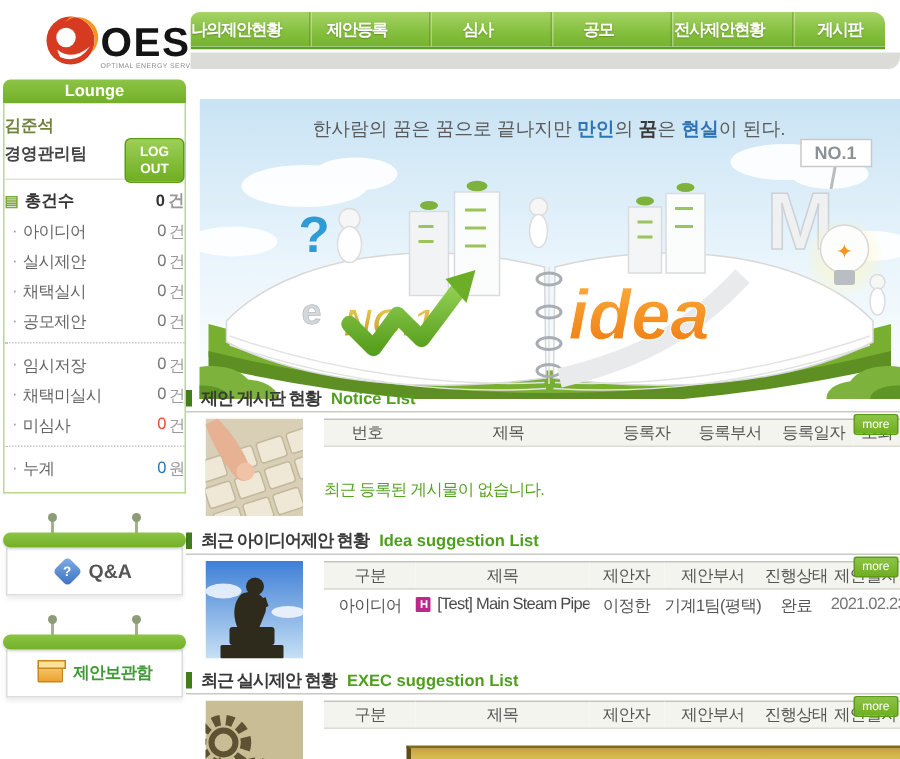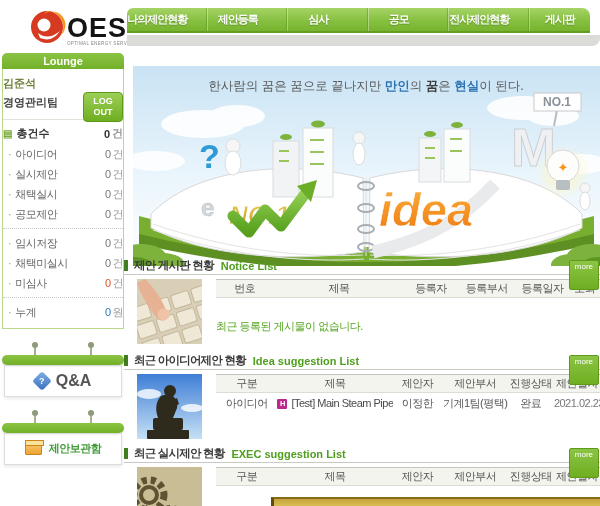--- a/index.html
+++ b/index.html
@@ -54,38 +54,38 @@
   .pin.l { left:26%; } .pin.r { right:26%; }
   .hang-bar { height:10px; border-radius:5px; background:linear-gradient(#8cc445,#72b028);
               box-shadow:0 1px 2px rgba(0,0,0,.2); position:relative; z-index:2; }
   .hang-body { background:#fff; border:1px solid #ddd; border-top:none; height:32px;
                margin:0 2px; display:flex; align-items:center; justify-content:center;
                gap:7px; box-shadow:0 2px 3px rgba(0,0,0,.08); cursor:pointer; }
   .qna-icon { width:14px; height:14px; transform:rotate(45deg); border-radius:3px;
               background:linear-gradient(135deg,#7fb0e4,#3a6fc0); display:flex;
               align-items:center; justify-content:center; }
   .qna-icon span { transform:rotate(-45deg); color:#fff; font-size:9px; font-weight:bold; }
-  .qna-label { font-size:16px; font-weight:bold; color:#555; }
+  .qna-label { font-size:13px; font-weight:bold; color:#555; }
   .box-icon { width:17px; height:12px; background:linear-gradient(#f7c96a,#eda334);
               border:1px solid #c9861e; border-radius:1px; position:relative; }
   .box-icon::before { content:""; position:absolute; left:-1px; top:-4px; width:17px; height:4px;
                       background:#fbe29a; border:1px solid #c9861e; }
   .arch-label { font-size:11px; font-weight:bold; color:#3f9a35; letter-spacing:-0.5px; }
 
   
   .banner { position:absolute; left:133px; top:66px; width:467px; height:200px; }
   .sec { position:absolute; left:124px; width:476px; }
   .sec-title { position:relative; display:flex; align-items:center; height:15px;
                padding-bottom:3px; border-bottom:1px solid #c9c9c4; }
   .bullet { width:4px; height:11px; background:#3f7d1d; margin-right:6px; }
   .t-ko { font-size:11.5px; font-weight:bold; color:#3a3a3a; letter-spacing:-0.8px; }
   .t-en { font-size:11px; font-weight:bold; color:#4f9e1e; margin-left:7px; }
-  .more-btn { position:absolute; right:1px; top:0; background:linear-gradient(#8cc445,#6fae21);
+  .more-btn { position:absolute; right:1px; top:16px; background:linear-gradient(#8cc445,#6fae21);
               border:1px solid #5e9a1a; border-radius:2px; color:#fff; font-size:8px;
-              padding:1px 5px 18px; cursor:pointer; }
+              padding:1px 5px 2px; cursor:pointer; }
   .sec-body { display:flex; margin-top:4px; }
   .thumb { width:65px; height:65px; margin-left:13px; flex:none; }
   .tbl-wrap { flex:1; margin-left:14px; }
   table { width:100%; border-collapse:collapse; table-layout:fixed; font-size:11px; color:#555; }
   thead th { background:#f4f4ef; border-top:1px solid #c4c4be; border-bottom:1px solid #dcdcd4;
              font-weight:normal; color:#555; height:18px; letter-spacing:-0.5px; }
   td { height:21px; text-align:center; letter-spacing:-0.5px; }
   .title-cell { text-align:left; white-space:nowrap; overflow:hidden; color:#4a4a4a; cursor:pointer; }
   .badge-h { display:inline-block; width:10px; height:10px; background:#bb2a8a; color:#fff;
              font-size:7.5px; font-weight:bold; line-height:10px; text-align:center;

